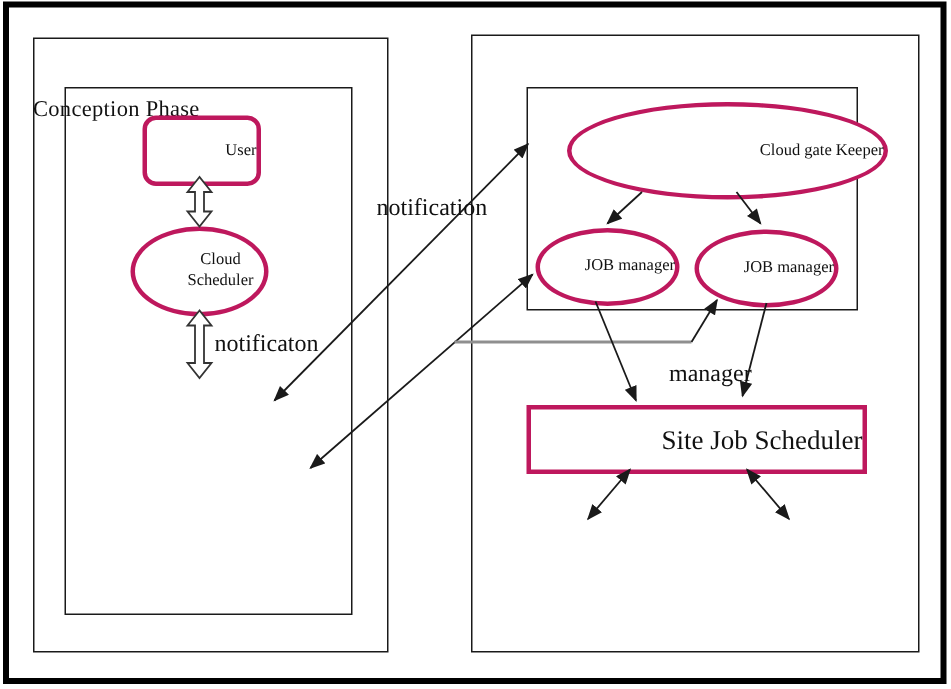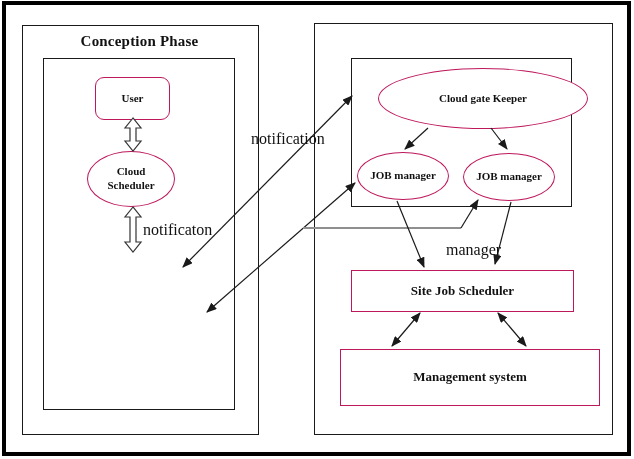--- a/index.html
+++ b/index.html
@@ -8,27 +8,28 @@
     background:#fff; overflow:hidden;
     font-family:"Liberation Serif","DejaVu Serif",serif;
     color:#111;
   }
   .frame {
     position:absolute; left:2px; top:1px; right:3px; bottom:3px;
     border:4px solid #000;
   }
   .rect { position:absolute; border:1px solid #1a1a1a; background:transparent; }
   .title {
-    position:absolute; font-weight:bold; font-size:15px; text-align:center;
+    position:absolute; font-weight:normal; font-size:15px; text-align:left;
     letter-spacing:0.2px;
+    margin-top:32px;
   }
   .node {
-    position:absolute; border:1px solid #be185d; background:#fff;
-    display:flex; align-items:center; justify-content:center;
-    font-size:11px; text-align:center; line-height:1.25;font-weight:bold;
+    position:absolute; border:3px solid #be185d; background:#fff;
+    display:flex; align-items:center; justify-content:flex-end;
+    font-size:11px; text-align:center; line-height:1.25;
   }
   .ellipse { border-radius:50%; }
   .rounded { border-radius:9px; }
   .edge-label { position:absolute; font-size:16px; white-space:nowrap; }
   .overlay { position:absolute; left:0; top:0; width:634px; height:459px; z-index:5; pointer-events:none; }
 </style>
 </head>
 <body>
 
 <div class="stage">
@@ -62,27 +63,24 @@
   <div class="node ellipse" style="left:357px; top:152px; width:90px; height:46px;">
     <span>JOB manager</span>
   </div>
 
   <div class="node ellipse" style="left:463px; top:153px; width:90px; height:46px;">
     <span>JOB manager</span>
   </div>
 
   <div class="edge-label" style="left:446px; top:241px; z-index:10;">manager</div>
 
-  <div class="node" style="left:351px; top:270px; width:221px; height:40px; font-size:13px;">
+  <div class="node" style="left:351px; top:270px; width:221px; height:40px; font-size:18px;">
     <span>Site Job Scheduler</span>
   </div>
 
-  <div class="node" style="left:340px; top:349px; width:258px; height:55px; font-size:13px;">
-    <span>Management system</span>
-  </div>
 
   <svg class="overlay" viewBox="0 0 634 459" xmlns="http://www.w3.org/2000/svg">
     <defs>
       <marker id="ah" viewBox="0 0 10 8" refX="9" refY="4" markerWidth="9" markerHeight="7" orient="auto-start-reverse">
         <path d="M0,0 L10,4 L0,8 z" fill="#1a1a1a"></path>
       </marker>
     </defs>
 
     <line x1="183" y1="267" x2="352" y2="96" stroke="#1a1a1a" stroke-width="1.2" marker-start="url(#ah)" marker-end="url(#ah)"></line>
 

